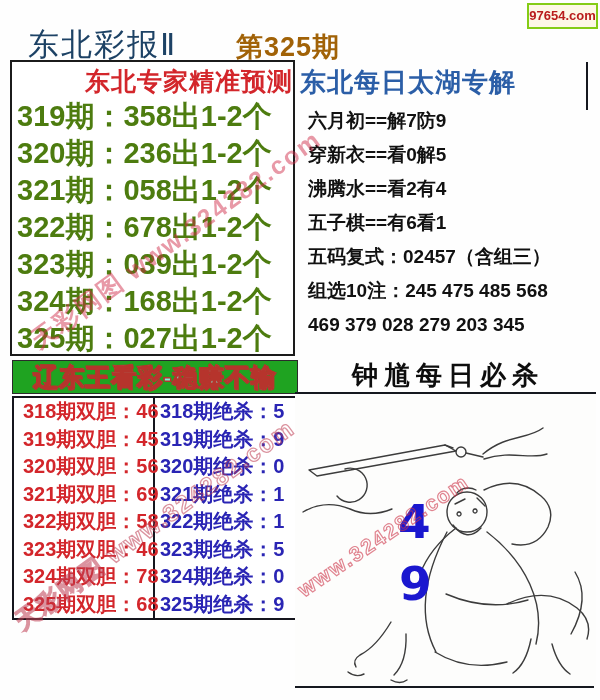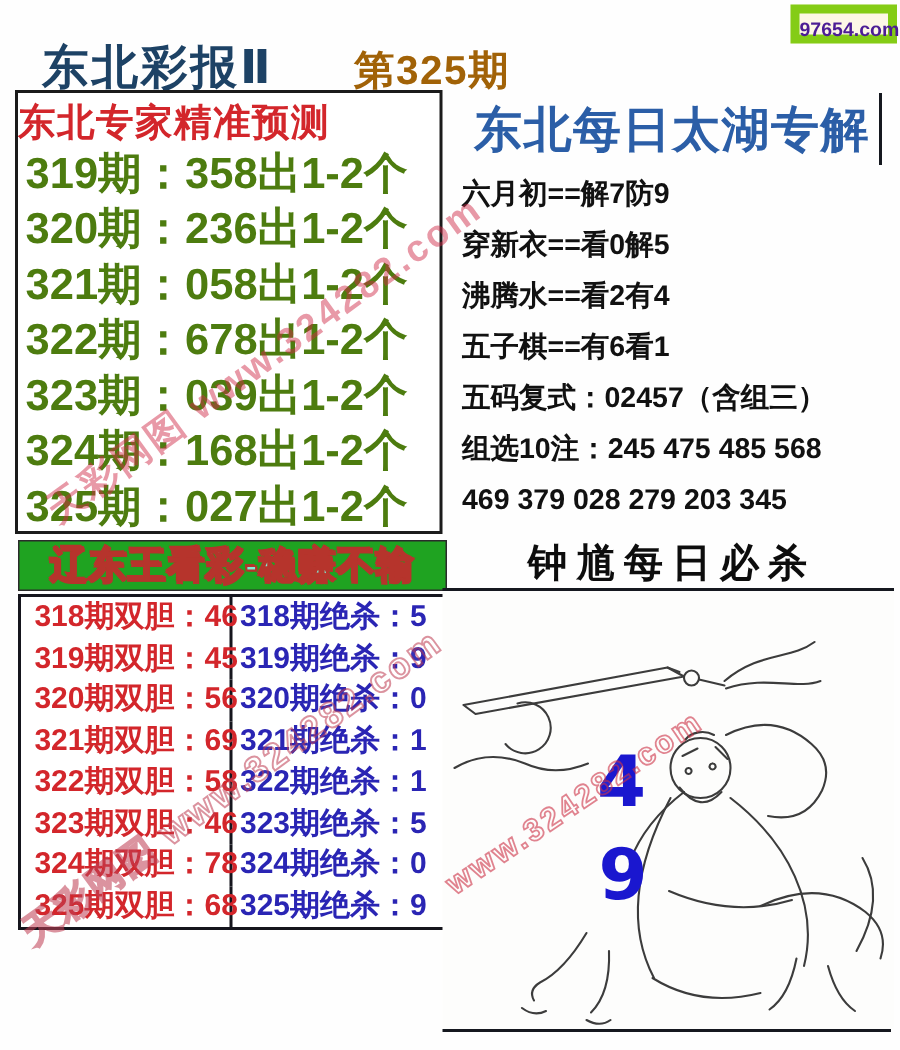--- a/index.html
+++ b/index.html
@@ -2,40 +2,40 @@
 <html><head>
 <meta charset="utf-8">
 <style>
   * { margin:0; padding:0; box-sizing:border-box; }
   html,body { width:600px; height:700px; overflow:hidden; background:#ffffff;
     font-family:"Liberation Sans","DejaVu Sans",sans-serif; }
   .page { position:absolute; left:0; top:0; width:600px; height:700px; background:#fefefe; }
 
   
   .site-badge { position:absolute; left:527px; top:3px; width:71px; height:26px;
-    border:6px solid #84cc16; background:#fdf7e6; color:#4c1d95; font-size:13px;
+    border:2px solid #84cc16; background:#fdf7e6; color:#b91c1c; font-size:13px;
     font-weight:bold; text-align:center; line-height:22px; }
 
   
-  .title-name { position:absolute; left:28px; top:24px; font-size:31px; font-weight:bold;
+  .title-name { position:absolute; left:28px; top:24px; font-size:31px; font-weight:normal;
     color:#1d4265; letter-spacing:2px; }
   .title-issue { position:absolute; left:236px; top:29px; font-size:27px; font-weight:bold;
     color:#a16207; letter-spacing:1px; }
 
   
   .expert-panel { position:absolute; left:10px; top:60px; width:285px; height:296px;
     border:2px solid #1b1b1b; background:#fff; overflow:hidden; }
-  .expert-title { margin-top:3px; text-align:left; font-size:25px; font-weight:bold;
+  .expert-title { margin-top:3px; text-align:right; font-size:25px; font-weight:bold;
     color:#d3262b; letter-spacing:1px; }
   .expert-row { height:37px; line-height:37px; font-size:29px; font-weight:bold;
     color:#4d7c0f; padding-left:5px; letter-spacing:0px; white-space:nowrap; }
 
   
   .taihu-panel { position:absolute; left:300px; top:60px; width:296px; }
-  .taihu-title { margin-top:5px; text-align:center; font-size:32px; font-weight:bold;
+  .taihu-title { margin-top:5px; font-size:26px; font-weight:bold;
     color:#2b5ea7; letter-spacing:1px; }
   .taihu-lines { margin-top:4px; }
   .taihu-line { height:34px; line-height:34px; font-size:19px; font-weight:bold;
     color:#111; padding-left:8px; white-space:nowrap; }
   .vline-fragment { position:absolute; left:586px; top:62px; width:2px; height:48px;
     background:#15181f; }
 
   
   .liaodong-header { position:absolute; left:12px; top:360px; width:286px; height:34px;
     background:#1fa321; border:1px solid #2b2b2b; text-align:center; }

